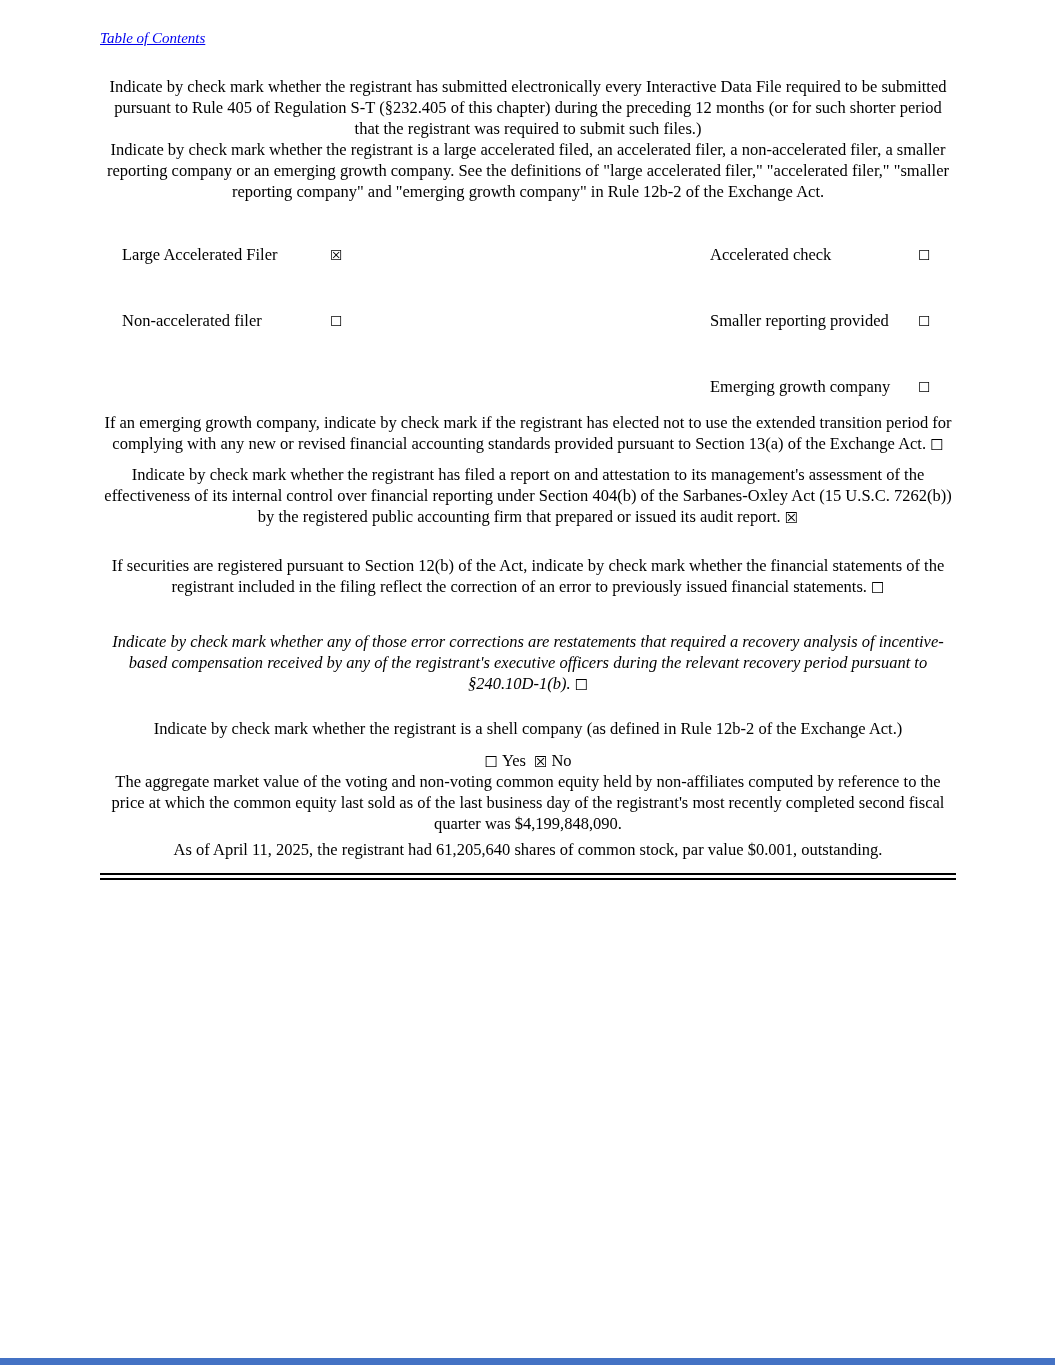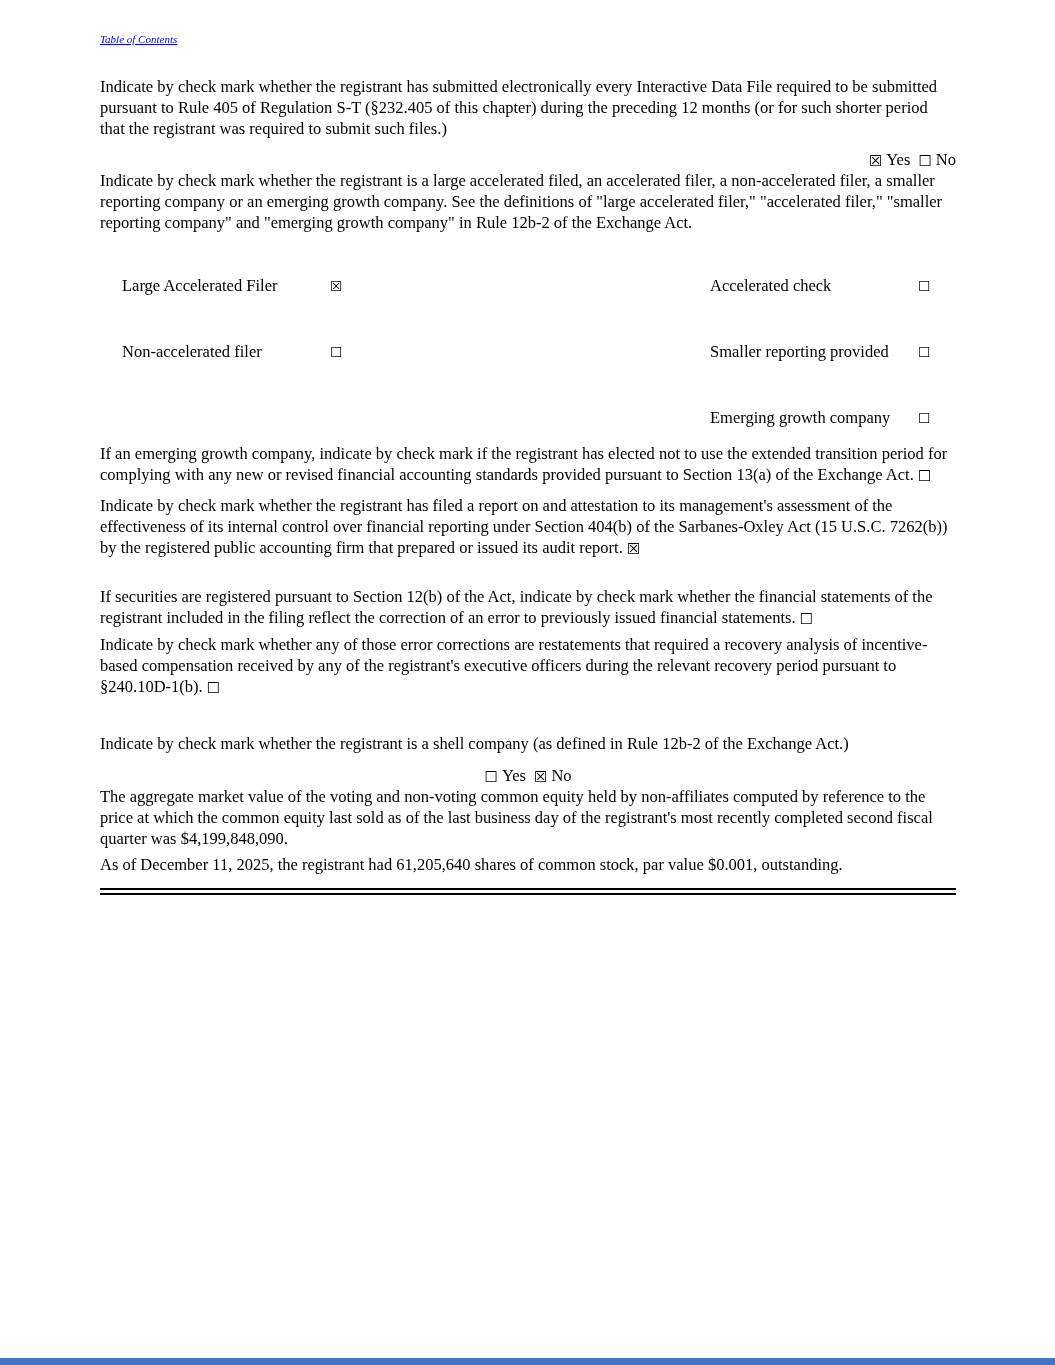--- a/index.html
+++ b/index.html
@@ -15,48 +15,48 @@
     overflow: hidden;
   }
   .content {
     position: absolute;
     left: 100px;
     top: 29px;
     width: 856px;
   }
   .toc-link {
     display: inline-block;
-    font-size: 11px;
+    font-size: 15px;
     font-style: italic;
     text-decoration: underline;
     color: #0000ee;
     cursor: pointer;
   }
   p.para {
     font-size: 16.5px;
     line-height: 21px;
-    text-align: left;
+    text-align: center;
   }
   .p1  { margin-top: 29px; }
   .yesno { margin-top: 10px; text-align: right; font-size: 16.5px; line-height: 21px; }
   .p2  { }
   .filer-table { margin-top: 17px; padding-left: 22px; }
   .filer-row {
     display: grid;
     grid-template-columns: 208px 380px 208px 37px;
     align-items: center;
     height: 26px;
     font-size: 16.5px;
     margin-top: 40px;
   }
   .p3  { margin-top: 12px; }
   .p4  { margin-top: 10px; }
   .p5  { margin-top: 28px; }
-  .p6  { margin-top: 6px; }
-  .p7  { margin-top: 36px; }
+  .p6  { margin-top: 34px; font-style: italic; }
+  .p7  { margin-top: 24px; }
   .yesno2 { margin-top: 11px; text-align: center; }
   .p8  { margin-top: 0px; }
   .p9  { margin-top: 5px; }
   .cb {
     font-family: "DejaVu Sans", sans-serif;
     font-size: 15px;
     line-height: 1;
     position: relative;
     top: 1px;
   }
@@ -81,23 +81,20 @@
 </style>
 </head>
 <body>
 
 <div class="content">
 
   <a class="toc-link" style="color: rgb(0, 0, 238);">Table of Contents</a>
 
   <p class="para p1">Indicate by check mark whether the registrant has submitted electronically every Interactive Data File required to be submitted pursuant to Rule 405 of Regulation S-T (§232.405 of this chapter) during the preceding 12 months (or for such shorter period that the registrant was required to submit such files.)</p>
 
-  <div class="yesno">
-    <span class="cb">☒</span><span class="lbl">Yes</span><span class="gap"></span><span class="cb">☐</span><span class="lbl">No</span>
-  </div>
 
   <p class="para p2">Indicate by check mark whether the registrant is a large accelerated filed, an accelerated filer, a non-accelerated filer, a smaller reporting company or an emerging growth company. See the definitions of "large accelerated filer," "accelerated filer," "smaller reporting company" and "emerging growth company" in Rule 12b-2 of the Exchange Act.</p>
 
   <div class="filer-table">
     <div class="filer-row">
       <span>Large Accelerated Filer</span>
       <span class="cb cb-table">☒</span>
       <span>Accelerated check</span>
       <span class="cb cb-table">☐</span>
     </div>
@@ -128,19 +125,19 @@
     <span class="cb">☐</span></p>
 
   <p class="para p7">Indicate by check mark whether the registrant is a shell company (as defined in Rule 12b-2 of the Exchange Act.)</p>
 
   <div class="yesno yesno2">
     <span class="cb">☐</span><span class="lbl">Yes</span><span class="gap"></span><span class="cb">☒</span><span class="lbl">No</span>
   </div>
 
   <p class="para p8">The aggregate market value of the voting and non-voting common equity held by non-affiliates computed by reference to the price at which the common equity last sold as of the last business day of the registrant's most recently completed second fiscal quarter was $4,199,848,090.</p>
 
-  <p class="para p9">As of December 11, 2025, the registrant had 61,205,640 shares of common stock, par value $0.001, outstanding.</p>
+  <p class="para p9">As of April 11, 2025, the registrant had 61,205,640 shares of common stock, par value $0.001, outstanding.</p>
 
   <div class="double-rule"></div>
 
 </div>
 
 <div class="bottom-bar" style="background: rgb(68, 114, 196);"></div>
 
 </body></html>

